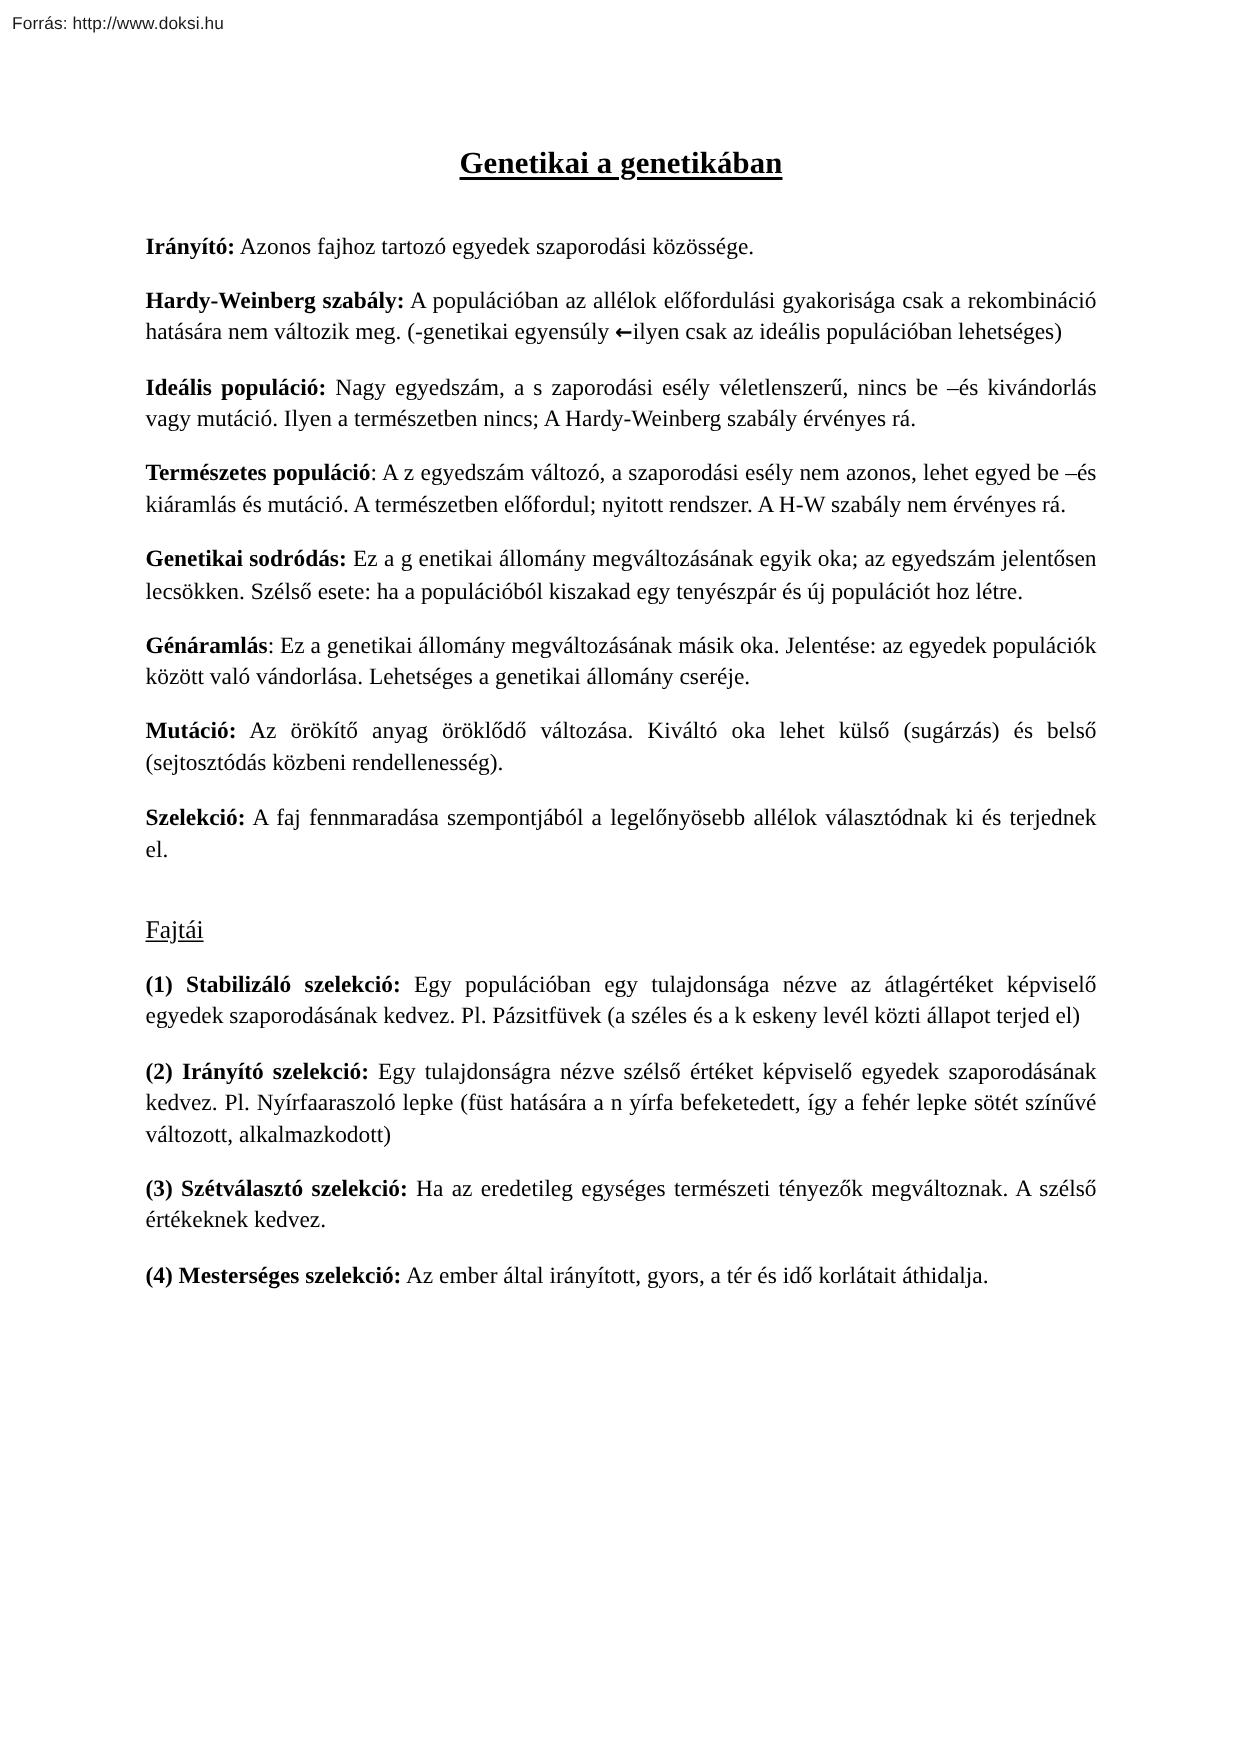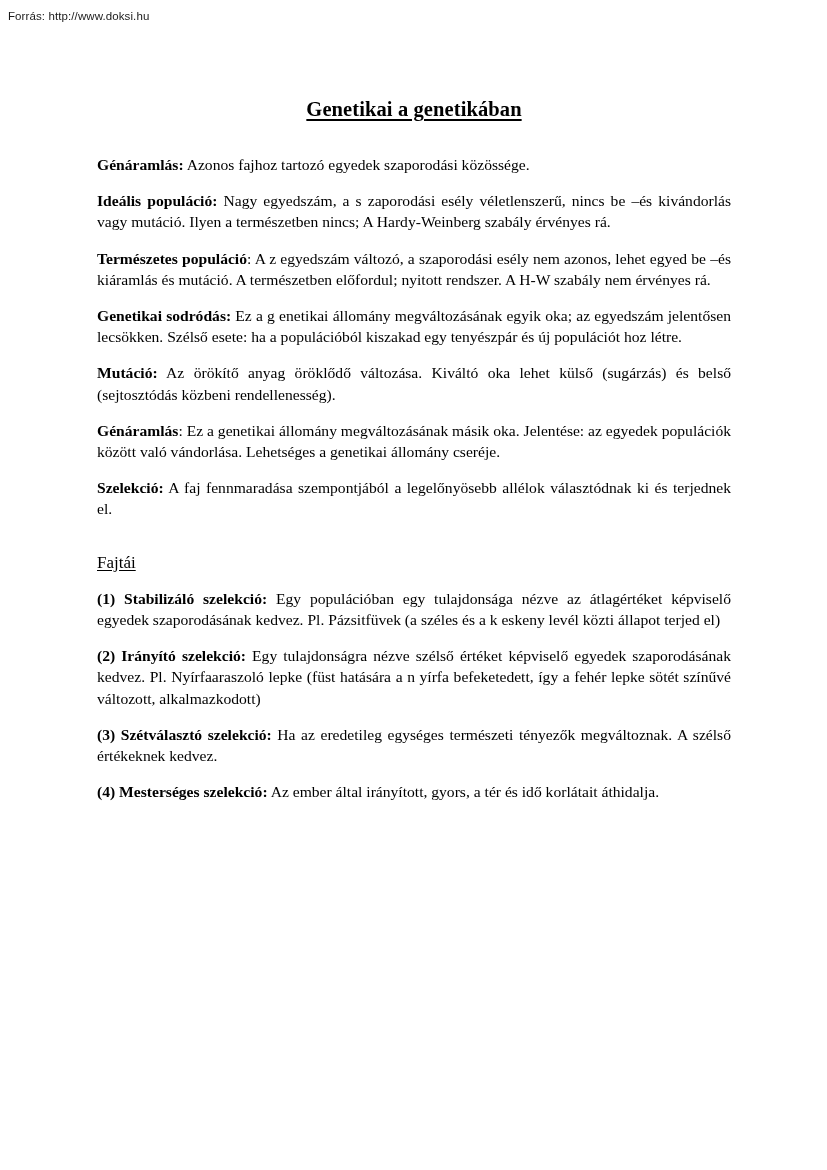--- a/index.html
+++ b/index.html
@@ -103,43 +103,46 @@
 
 <div id="page">
 
   <div id="source-header">Forrás: http://www.doksi.hu</div>
 
   <div id="content">
 
     <h1 id="doc-title">Genetikai a genetikában</h1>
 
     <p class="para first-body">
-      <span class="lbl-b">Génáramlás:</span><span> Azonos fajhoz tartozó egyedek szaporodási közössége.</span>
+      <span class="lbl-b">Irányító:</span><span> Azonos fajhoz tartozó egyedek szaporodási közössége.</span>
     </p>
 
 
+    <p class="para">
+      <span class="lbl-b">Hardy-Weinberg szabály:</span><span> A populációban az allélok előfordulási gyakorisága csak a rekombináció hatására nem változik meg. (-genetikai egyensúly </span><span class="arrow">←</span><span>ilyen csak az ideális populációban lehetséges)</span>
+    </p>
 
     <p class="para">
       <span class="lbl-b">Ideális populáció:</span><span> Nagy egyedszám, a s zaporodási esély véletlenszerű, nincs be –és kivándorlás vagy mutáció. Ilyen a természetben nincs; A Hardy-Weinberg szabály érvényes rá.</span>
     </p>
 
     <p class="para">
       <span class="lbl-b">Természetes populáció</span><span>: A z egyedszám változó, a szaporodási esély nem azonos, lehet egyed be –és kiáramlás és mutáció. A természetben előfordul; nyitott rendszer. A H-W szabály nem érvényes rá.</span>
     </p>
 
     <p class="para">
       <span class="lbl-b">Genetikai sodródás:</span><span> Ez a g enetikai állomány megváltozásának egyik oka; az egyedszám jelentősen lecsökken. Szélső esete: ha a populációból kiszakad egy tenyészpár és új populációt hoz létre.</span>
     </p>
 
     <p class="para">
-      <span class="lbl-b">Mutáció:</span><span> Az örökítő anyag öröklődő változása. Kiváltó oka lehet külső (sugárzás) és belső (sejtosztódás közbeni rendellenesség).</span>
+      <span class="lbl-b">Génáramlás</span><span>: Ez a genetikai állomány megváltozásának másik oka. Jelentése: az egyedek populációk között való vándorlása. Lehetséges a genetikai állomány cseréje.</span>
     </p>
 
     <p class="para">
-      <span class="lbl-b">Génáramlás</span><span>: Ez a genetikai állomány megváltozásának másik oka. Jelentése: az egyedek populációk között való vándorlása. Lehetséges a genetikai állomány cseréje.</span>
+      <span class="lbl-b">Mutáció:</span><span> Az örökítő anyag öröklődő változása. Kiváltó oka lehet külső (sugárzás) és belső (sejtosztódás közbeni rendellenesség).</span>
     </p>
 
     <p class="para">
       <span class="lbl-b">Szelekció:</span><span> A faj fennmaradása szempontjából a legelőnyösebb allélok választódnak ki és terjednek el.</span>
     </p>
 
     <p class="para subhead-wrap">
       <span class="subhead">Fajtái</span>
     </p>
 

